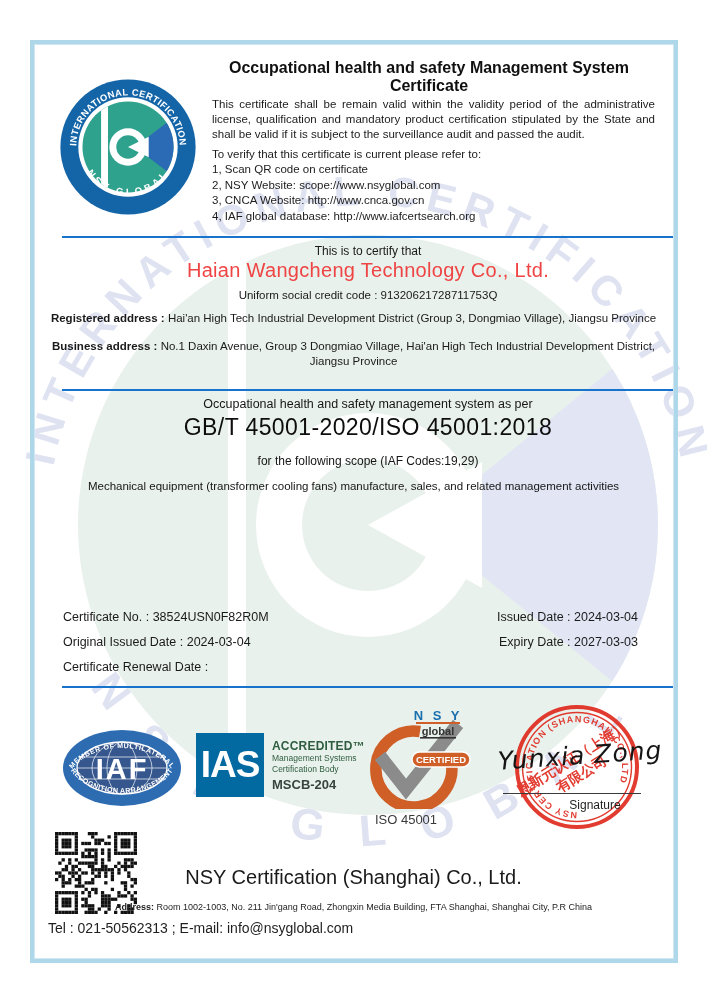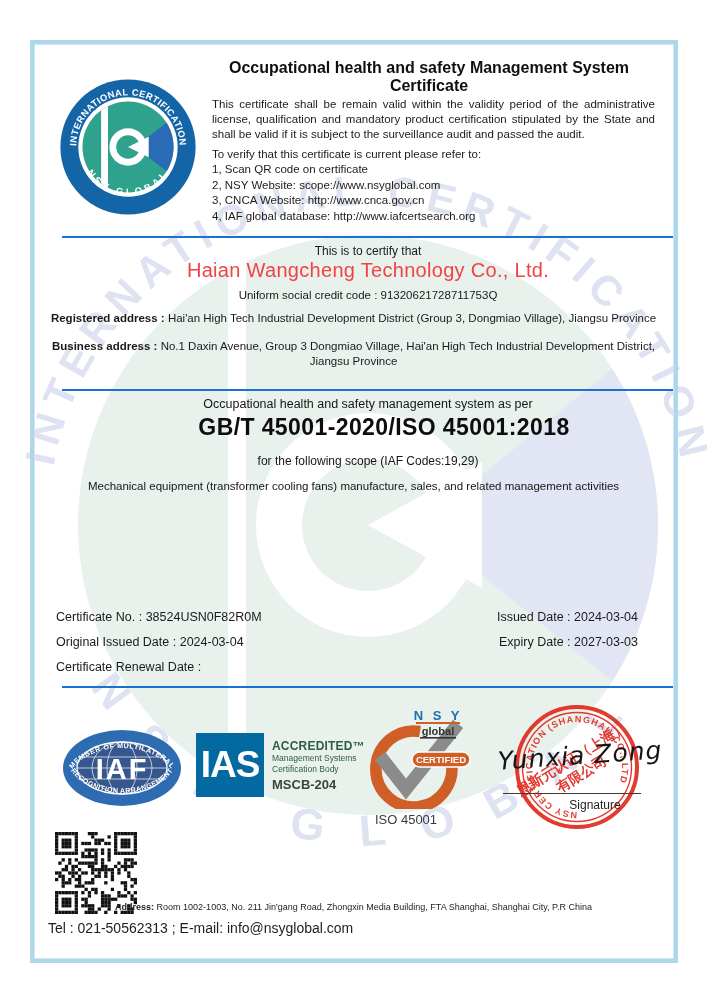--- a/index.html
+++ b/index.html
@@ -13,24 +13,24 @@
   .center { text-align:center; }
   .title { left:188px; top:59px; width:482px; font-size:16px; font-weight:bold; color:#101010; text-align:center; line-height:1.15; }
   .para { left:212px; top:97px; width:443px; font-size:11.5px; color:#1c1c1c; text-align:justify; line-height:1.3; }
   .verify { left:212px; top:147px; width:443px; font-size:11.5px; color:#1c1c1c; line-height:1.34; }
   .certify-intro { left:62px; top:244px; width:612px; font-size:12px; color:#1a1a1a; }
   .company { left:62px; top:259px; width:612px; font-size:20px; color:#ef4444; letter-spacing:0.3px; }
   .credit { left:62px; top:289px; width:612px; font-size:11.5px; color:#1a1a1a; }
   .addr { left:50px; width:607px; font-size:11.5px; color:#1a1a1a; line-height:1.32; text-align:center; }
   .addr b { font-weight:bold; }
   .sysline { left:62px; top:397px; width:612px; font-size:12.5px; color:#161616; }
-  .gbt { left:78px; top:414px; width:612px; font-size:23px; font-weight:bold; color:#0d0d0d; letter-spacing:0.4px; }
+  .gbt { left:62px; top:414px; width:612px; font-size:23px; font-weight:normal; color:#0d0d0d; letter-spacing:0.4px; }
   .scopeline { left:62px; top:454px; width:612px; font-size:12px; color:#161616; }
   .scopetext { left:56px; top:480px; width:595px; font-size:11.5px; color:#161616; }
-  .details-left { left:56px; top:610px; font-size:12.5px; color:#1a1a1a; }
+  .details-left { left:63px; top:610px; font-size:12.5px; color:#1a1a1a; }
   .details-left div, .details-right div { margin-bottom:11px; white-space:nowrap; }
   .details-right { right:69px; top:610px; font-size:12.5px; color:#1a1a1a; text-align:right; }
   .ias { left:196px; top:733px; display:flex; align-items:flex-start; }
   .ias-box { width:68px; height:64px; background:#0369a1; color:#fff; font-size:37px; font-weight:bold;
              display:flex; align-items:center; justify-content:center; letter-spacing:-1px; }
   .ias-txt { margin-left:8px; padding-top:6px; color:#2e5d3f; }
   .ias-acc { font-size:12px; font-weight:bold; letter-spacing:0.2px; }
   .ias-sub { font-size:8.5px; line-height:1.25; }
   .ias-code { font-size:13px; font-weight:bold; color:#37453e; margin-top:3px; }
   .iso-label { left:358px; top:812px; width:96px; font-size:13px; color:#3a3a3a; text-align:center; }
@@ -489,19 +489,20 @@
       <rect x="78.72" y="16.40" width="3.28" height="3.28" fill="#111"></rect>
       <rect x="78.72" y="19.68" width="3.28" height="3.28" fill="#111"></rect>
       <rect x="78.72" y="29.52" width="3.28" height="3.28" fill="#111"></rect>
       <rect x="78.72" y="45.92" width="3.28" height="3.28" fill="#111"></rect>
       <rect x="78.72" y="49.20" width="3.28" height="3.28" fill="#111"></rect>
       <rect x="78.72" y="59.04" width="3.28" height="3.28" fill="#111"></rect>
       <rect x="78.72" y="65.60" width="3.28" height="3.28" fill="#111"></rect>
       <rect x="78.72" y="68.88" width="3.28" height="3.28" fill="#111"></rect>
     </svg>
 
+  <div class="content abs footer-co">NSY Certification (Shanghai) Co., Ltd.</div>
   <div class="content abs footer-addr">
     <b>Address:</b>
     <span>Room 1002-1003, No. 211 Jin'gang Road, Zhongxin Media Building, FTA Shanghai, Shanghai City, P.R China</span>
   </div>
   <div class="content abs footer-tel">Tel : 021-50562313 ; E-mail: info@nsyglobal.com</div>
 
 </div>
 
 </body></html>

